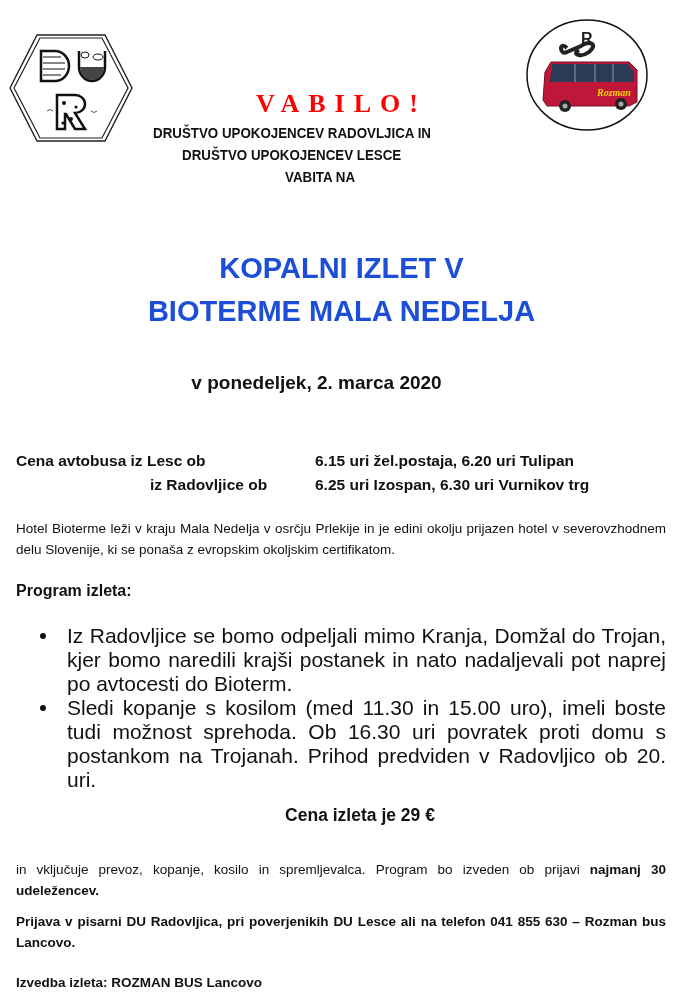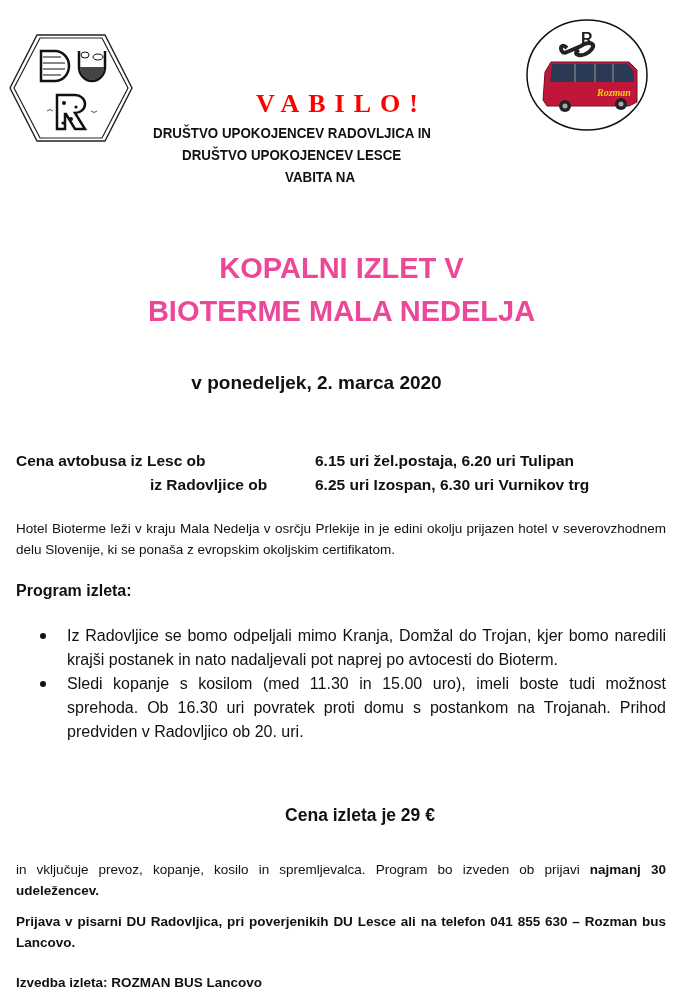--- a/index.html
+++ b/index.html
@@ -18,38 +18,38 @@
   }
   .org {
     font-size: 15.5px; font-weight: bold; white-space: nowrap;
     font-family: "Liberation Sans Narrow", "Liberation Sans", sans-serif;
     transform: scaleX(0.86); transform-origin: left top;
   }
   .org1 { left: 153px; top: 124px; }
   .org2 { left: 182px; top: 146px; }
   .org3 { left: 285px; top: 168px; }
   .event-title {
-    left: 0; width: 683px; text-align: center; color: #ec4899;
+    left: 0; width: 683px; text-align: center; color: #1d4ed8;
     font-size: 29px; font-weight: bold;
   }
   .ev1 { top: 252px; }
   .ev2 { top: 295px; }
   .date {
     left: 0; width: 633px; top: 372px; text-align: center;
     font-size: 19px; font-weight: bold;
   }
   .dep { font-size: 15.5px; font-weight: bold; white-space: nowrap; }
   .text {
     font-size: 13.5px; line-height: 21px; text-align: justify;
   }
   .para1 { left: 16px; top: 518px; width: 650px; }
   .prog-head { left: 16px; top: 582px; font-size: 16px; font-weight: bold; }
   .bullets { left: 36px; top: 624px; width: 630px; margin: 0; padding: 0; list-style: none; }
   .bullets li {
-    position: relative; padding-left: 31px; font-size: 16px; line-height: 24px;
+    position: relative; padding-left: 31px; font-size: 21px; line-height: 24px;
     text-align: justify;
   }
   .bullets li .dot {
     position: absolute; left: 4px; top: 9px; width: 6px; height: 6px;
     border-radius: 50%; background: #111;
   }
   .price {
     left: 0; width: 720px; top: 805px; text-align: center;
     font-size: 17.5px; font-weight: bold;
   }

